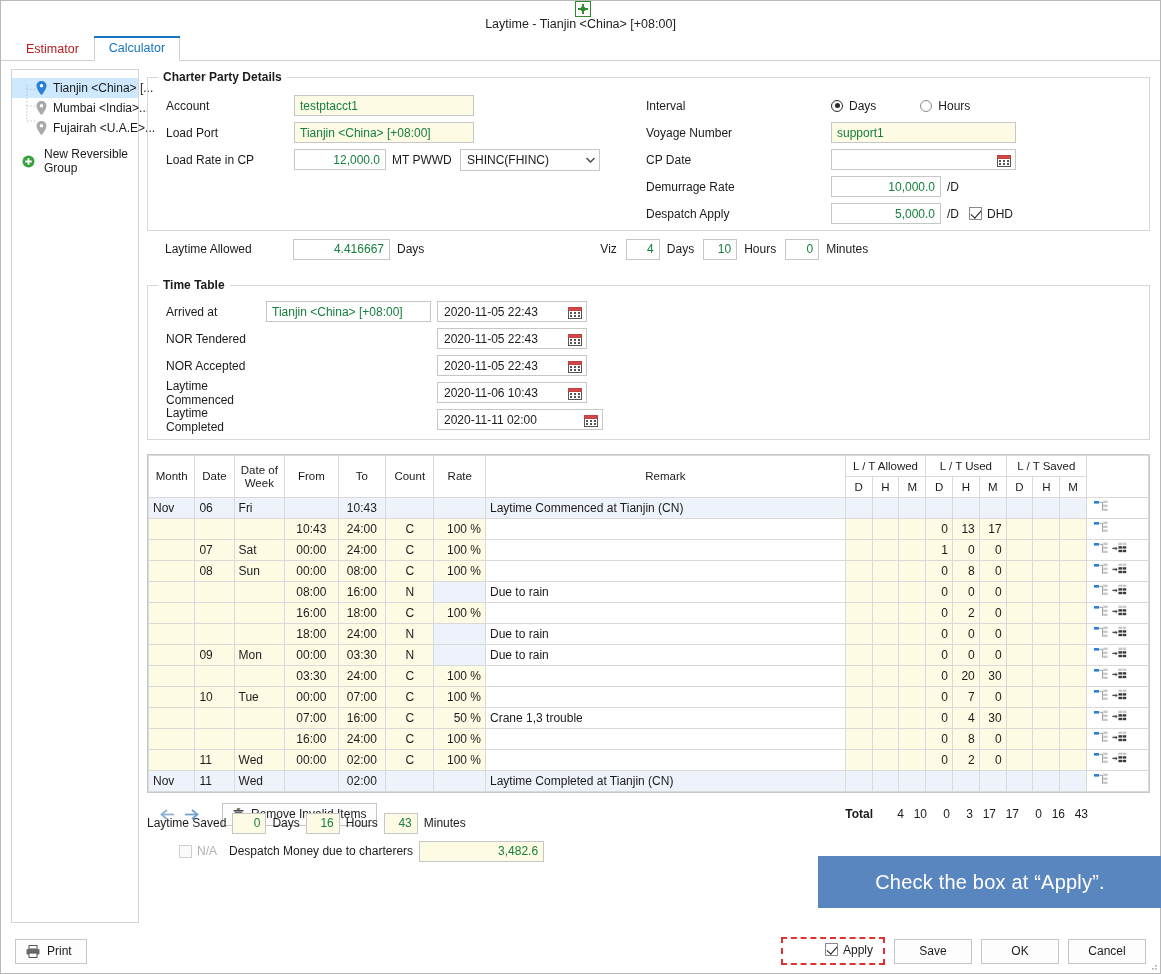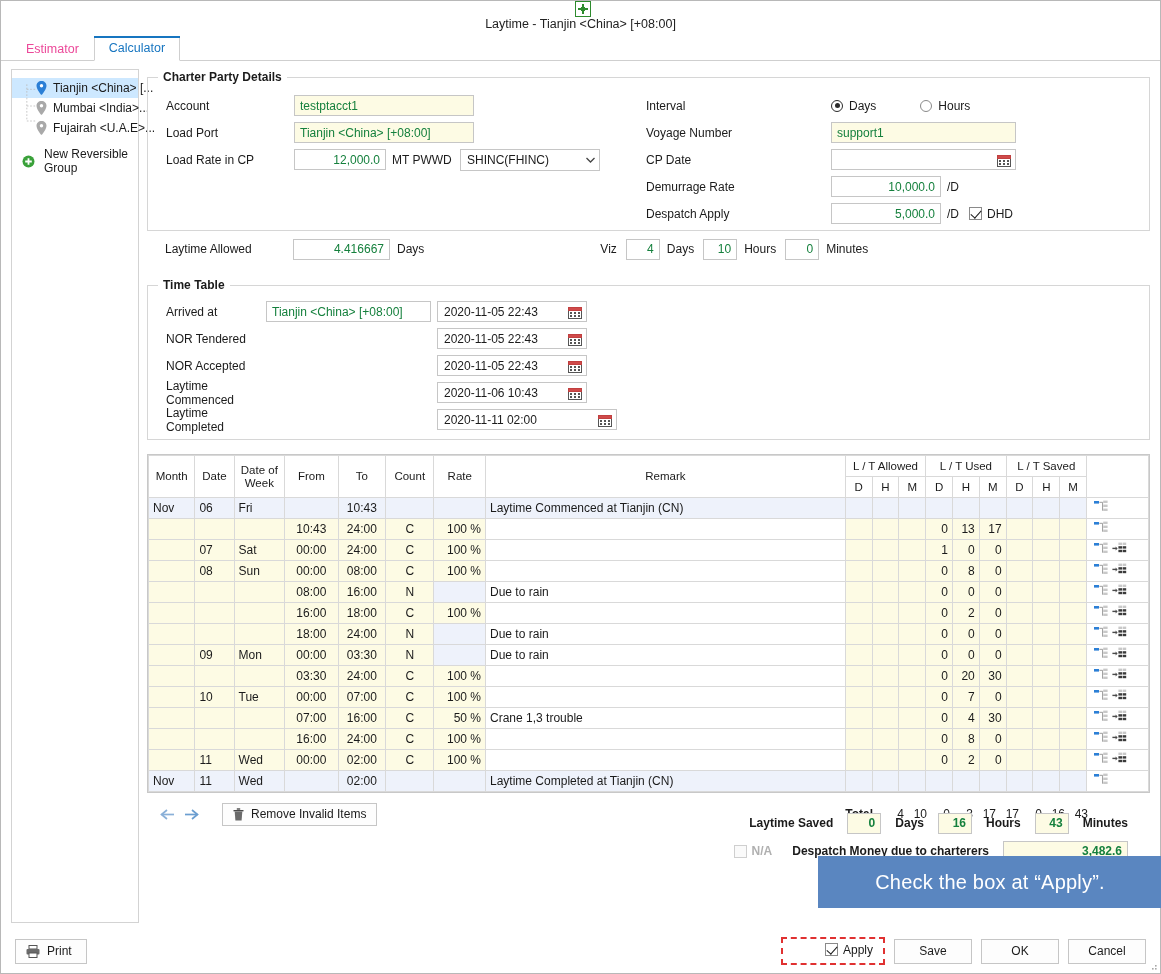--- a/index.html
+++ b/index.html
@@ -31,21 +31,21 @@
   .win-btns { margin-left:auto; display:flex; height:33px; }
   .win-btn {
     width:46px; height:33px; display:flex; align-items:center; justify-content:center;
     font-size:12px; color:#444; cursor:default;
   }
   .win-btn svg { display:block; }
 
   
   .tabstrip { height:27px; display:flex; align-items:flex-end; padding-left:10px;
               border-bottom:1px solid #cfcfcf; background:#fff; position:relative; z-index:2;}
-  .tab { padding:4px 14px 5px; font-size:12.5px; color:#ec4899; cursor:default;
+  .tab { padding:4px 14px 5px; font-size:12.5px; color:#b91c1c; cursor:default;
          border:1px solid transparent; border-bottom:none; position:relative; top:1px; }
   .tab.active { color:#1675c0; background:#fff; border-color:#cfcfcf; border-bottom:1px solid #fff; }
   .tab.active:after { content:""; position:absolute; left:-1px; right:-1px; top:-1px; height:2px; background:#1675c0; }
 
   
   .content { display:flex; height:862px; padding:8px 10px 0 10px; gap:8px; }
   .sidebar { width:128px; border:1px solid #d3d3d3; background:#fff; padding:8px 0 0 0; position:relative; }
   .tree-item { display:flex; align-items:center; height:20px; padding-left:24px; font-size:12px; color:#1b1b1b; cursor:default; white-space:nowrap; }
   .tree-item.sel { background:#cde8ff; }
   .pin { width:11px; height:14px; margin-right:6px; flex:none; }
@@ -124,21 +124,21 @@
     border:1px solid #c6c6c6; background:#fdfdfd; height:23px; padding:0 10px;
     display:inline-flex; align-items:center; gap:7px; font-size:12px;
     font-family:inherit; color:#1b1b1b; cursor:default;
   }
   .total-row { margin-left:auto; display:flex; align-items:center; font-size:12px; }
   .total-lbl { font-weight:bold; margin-right:8px; }
   .tcell { width:23px; text-align:right; display:inline-block; }
 
   
   .summary { position:absolute; right:0; bottom:58px; width:100%; }
-  .sum-row { display:flex; align-items:center; justify-content:flex-end; height:28px; gap:14px;font-weight:bold; }
+  .sum-row { display:flex; align-items:center; justify-content:flex-start; height:28px; gap:6px; }
 
   
   .footer { position:absolute; left:0; right:0; bottom:0; height:44px; display:flex;
             align-items:center; padding:0 14px; }
   .footer .right { margin-left:auto; display:flex; align-items:center; gap:9px; }
   .fbtn { width:78px; height:25px; border:1px solid #c6c6c6; background:#fdfdfd;
           font-size:12px; font-family:inherit; color:#1b1b1b; cursor:default; }
   .apply-wrap { position:relative; padding:6px 12px; }
   .apply-anno { position:absolute; inset:0; border:2px dashed #e03131; pointer-events:none; }
 
@@ -391,21 +391,21 @@
                     <rect x="2" y="10" width="2" height="2"></rect>
                     <rect x="6" y="10" width="2" height="2"></rect>
                     <rect x="10" y="10" width="2" height="2"></rect>
                   </g>
               </svg>
             </span>
           </div>
           <div class="row">
             <span class="lbl" style="width:100px">Laytime Completed</span>
             <span style="width:171px"></span>
-            <span class="date-fld" style="width:180px">
+            <span class="date-fld" style="width:166px">
               <span>2020-11-11 02:00</span>
               <svg class="cal" width="14" height="14" viewBox="0 0 14 14">
                 <rect x="0.5" y="2.5" width="13" height="11" fill="#fff" stroke="#555"></rect>
                   <rect x="0.5" y="2.5" width="13" height="3" fill="#d04a4a" stroke="#c14040"></rect>
                 <g fill="#555">
                     <rect x="2" y="7" width="2" height="2"></rect>
                     <rect x="6" y="7" width="2" height="2"></rect>
                     <rect x="10" y="7" width="2" height="2"></rect>
                     <rect x="2" y="10" width="2" height="2"></rect>
                     <rect x="6" y="10" width="2" height="2"></rect>

